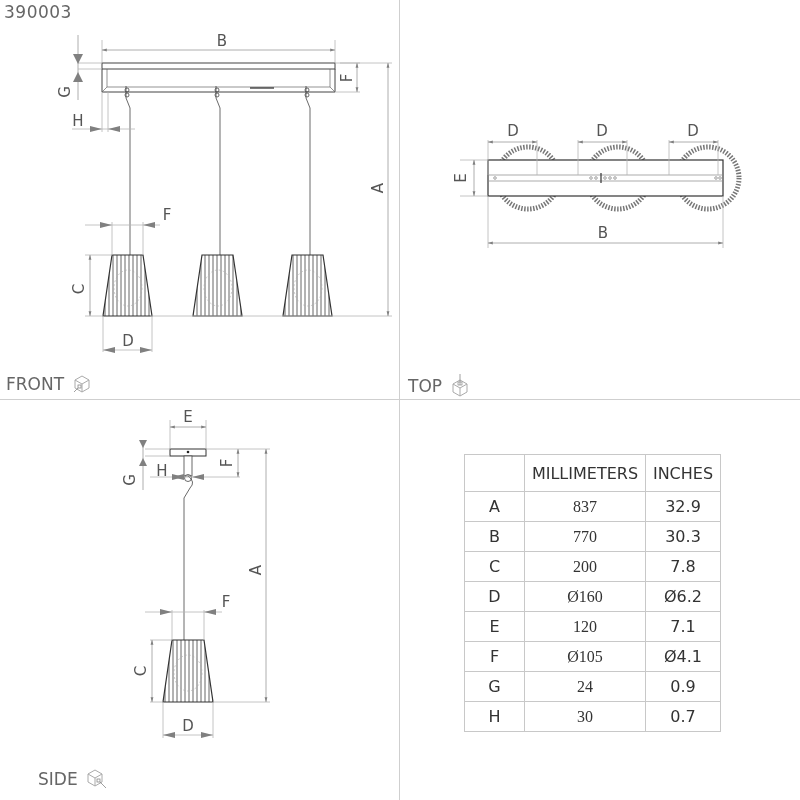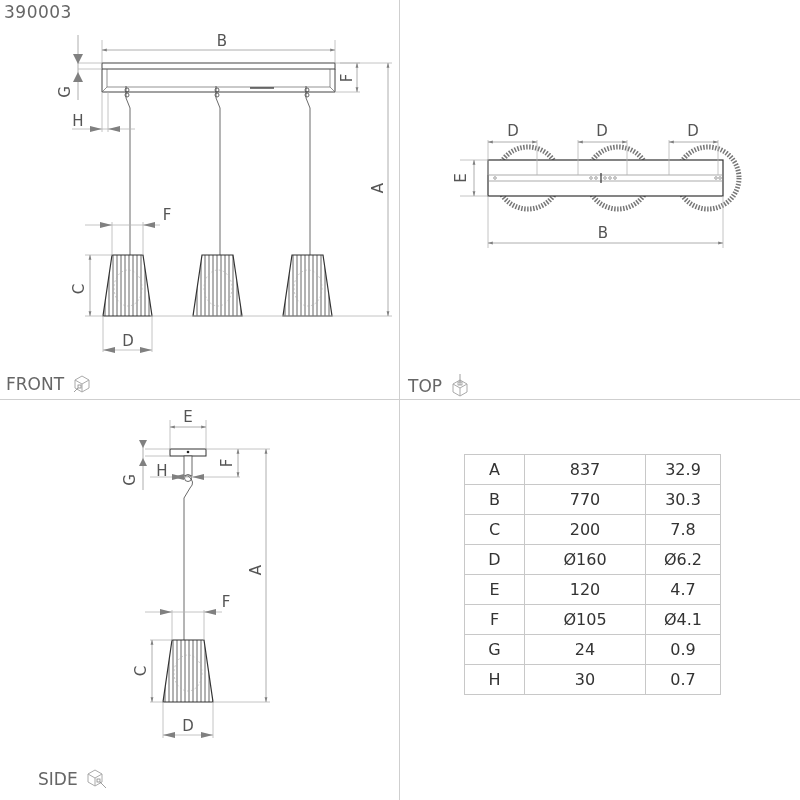--- a/index.html
+++ b/index.html
@@ -16,21 +16,21 @@
     .view-label { position:absolute; font-size:17px; color:#666; display:flex; align-items:center; gap:8px; }
     .view-label svg { display:block; }
     svg.drawing { position:absolute; left:0; top:0; }
     .dim-text { font-family:"DejaVu Sans", sans-serif; font-size:15px; fill:#555; }
     table.dims { position:absolute; left:64px; top:54px; border-collapse:collapse;
                  font-family:"DejaVu Sans", sans-serif; font-size:16px; color:#333; }
     table.dims td, table.dims th { border:1px solid #c8c8c8; text-align:center; font-weight:normal;
                  height:29px; padding:0 4px; }
     table.dims th { height:36px; }
     table.dims td.key { width:51px; }
-    table.dims td.mm { width:112px; }
+    table.dims td.mm { width:112px;font-family:Liberation Serif, serif; }
     table.dims td.in { width:66px; }
   </style>
 </head>
 <body>
 
 <div class="divider-v"></div>
 <div class="divider-h"></div>
 
 <div class="quad" id="q-front">
   <div class="product-code">390003</div>
@@ -272,20 +272,25 @@
       <path d="M9 2 L16 6 L16 14 L9 18 L2 14 L2 6 Z M2 6 L9 10 L16 6 M9 10 L9 18" fill="none" stroke="#aaa" stroke-width="1"></path>
       <rect x="11" y="11" width="3" height="3" fill="none" stroke="#888" stroke-width="0.8"></rect>
       <line x1="14" y1="14" x2="20" y2="20" stroke="#888" stroke-width="0.8"></line>
     </svg>
   </div>
 </div>
 
 <div class="quad" id="q-table">
   <table class="dims">
     <tbody>
+        <tr>
+      <th></th>
+      <th>MILLIMETERS</th>
+      <th>INCHES</th>
+    </tr>
     <tr>
       <td class="key">A</td>
       <td class="mm">837</td>
       <td class="in">32.9</td>
     </tr>
     <tr>
       <td class="key">B</td>
       <td class="mm">770</td>
       <td class="in">30.3</td>
     </tr>
@@ -295,21 +300,21 @@
       <td class="in">7.8</td>
     </tr>
     <tr>
       <td class="key">D</td>
       <td class="mm">Ø160</td>
       <td class="in">Ø6.2</td>
     </tr>
     <tr>
       <td class="key">E</td>
       <td class="mm">120</td>
-      <td class="in">4.7</td>
+      <td class="in">7.1</td>
     </tr>
     <tr>
       <td class="key">F</td>
       <td class="mm">Ø105</td>
       <td class="in">Ø4.1</td>
     </tr>
     <tr>
       <td class="key">G</td>
       <td class="mm">24</td>
       <td class="in">0.9</td>

